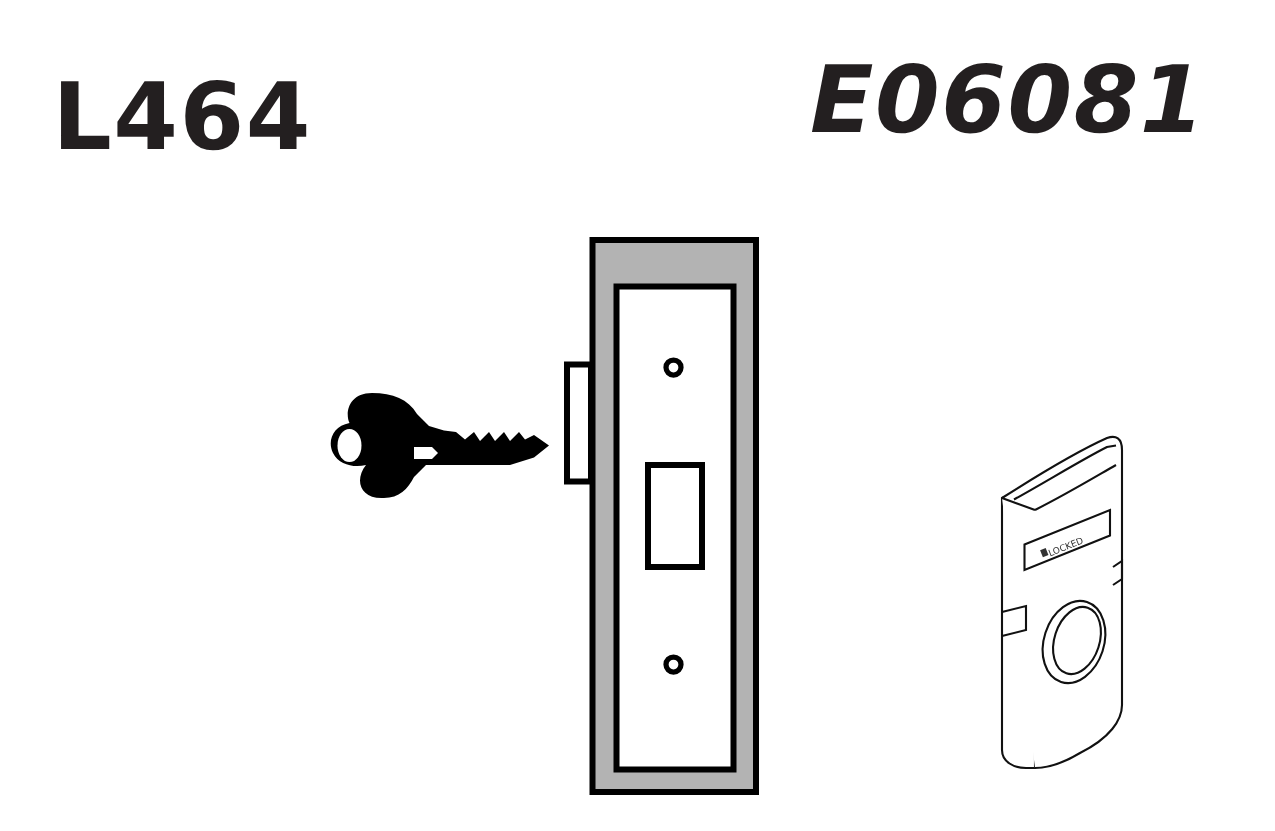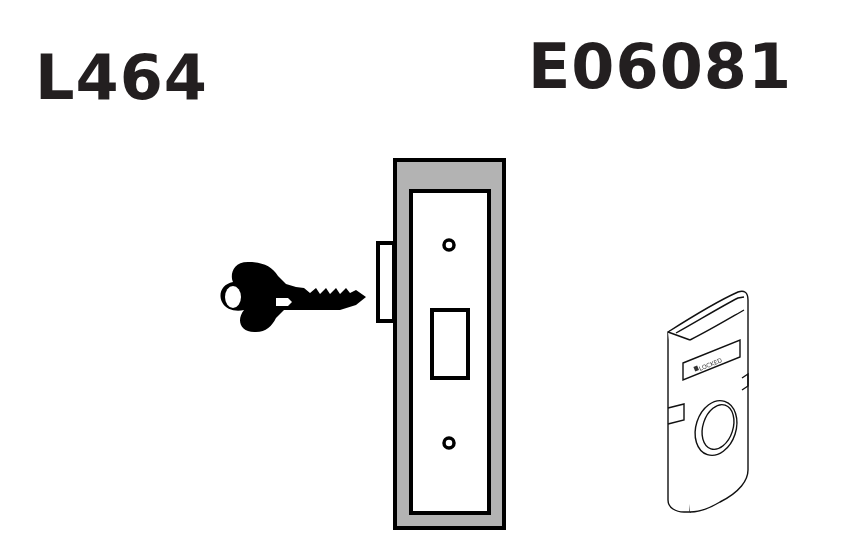--- a/index.html
+++ b/index.html
@@ -7,21 +7,21 @@
     .label {
       position: absolute;
       font-family: "DejaVu Sans", sans-serif;
       font-weight: bold;
       font-size: 62px;
       letter-spacing: 1px;
       color: #231f20;
       line-height: 1;
     }
     #lbl-left { left: 35px; top: 36px; margin-top: 11px; }
-    #lbl-right { left: 528px; top: 36px; }
+    #lbl-right { left: 540px; top: 36px; font-style: italic; }
     svg.fig { position: absolute; left: 0; top: 0; }
   </style>
 </head>
 <body>
 
 <div id="lbl-left" class="label">L464</div>
 <div id="lbl-right" class="label">E06081</div>
 
 <svg class="fig" width="850" height="554" viewBox="0 0 850 554">
 

